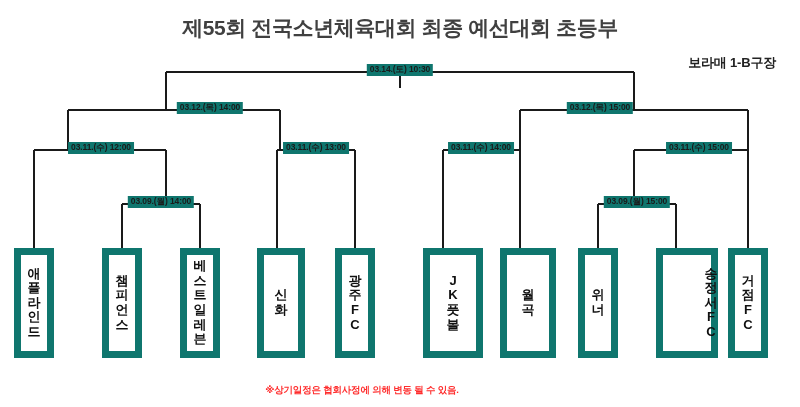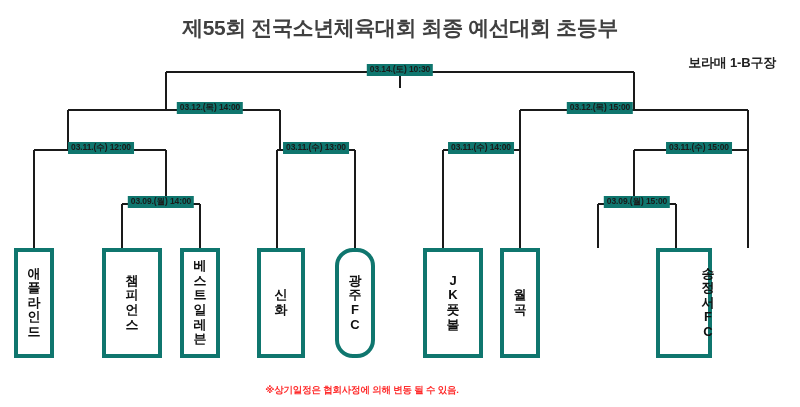--- a/index.html
+++ b/index.html
@@ -53,21 +53,21 @@
     color: #1a1a1a;
     white-space: nowrap;
     letter-spacing: -0.1px;
     background: #0f766e;
     padding: 0 3px;
     transform: translateX(-50%);
   }
 
   .team-box {
     position: absolute;
-    border: 4px solid #0f766e;
+    border: 7px solid #0f766e;
     background: #ffffff;
     box-sizing: border-box;
     display: flex;
     align-items: center;
     justify-content: center;
   }
 
   .team-name {
     font-size: 13px;
     font-weight: bold;
@@ -159,37 +159,43 @@
   <div class="match-label" style="left:101px; top:142px;">03.11.(수) 12:00</div>
   <div class="match-label" style="left:316px; top:142px;">03.11.(수) 13:00</div>
   <div class="match-label" style="left:481px; top:142px;">03.11.(수) 14:00</div>
   <div class="match-label" style="left:699px; top:142px;">03.11.(수) 15:00</div>
   <div class="match-label" style="left:161px; top:196px;">03.09.(월) 14:00</div>
   <div class="match-label" style="left:637px; top:196px;">03.09.(월) 15:00</div>
 
   <div class="team-box" style="left:14px;  top:248px; width:40px; height:110px;">
     <span class="team-name">애플라인드</span>
   </div>
-  <div class="team-box" style="left:102px; top:248px; width:60px; height:110px;">
+  <div class="team-box" style="left:102px; top:248px; width:40px; height:110px;">
     <span class="team-name">챔피언스</span>
   </div>
   <div class="team-box" style="left:180px; top:248px; width:40px; height:110px;">
     <span class="team-name">베스트일레븐</span>
   </div>
   <div class="team-box" style="left:257px; top:248px; width:48px; height:110px;">
     <span class="team-name">신화</span>
   </div>
-  <div class="team-box" style="left:335px; top:248px; width:40px; height:110px;border-radius:18px;">
+  <div class="team-box" style="left:335px; top:248px; width:40px; height:110px;">
     <span class="team-name">광주FC</span>
   </div>
   <div class="team-box" style="left:423px; top:248px; width:60px; height:110px;">
     <span class="team-name">JK풋볼</span>
   </div>
-  <div class="team-box" style="left:500px; top:248px; width:40px; height:110px;align-items:center;">
+  <div class="team-box" style="left:500px; top:248px; width:56px; height:110px;align-items:center;">
     <span class="team-name">월곡</span>
+  </div>
+  <div class="team-box" style="left:578px; top:248px; width:40px; height:110px;">
+    <span class="team-name">위너</span>
   </div>
   <div class="team-box" style="left:656px; top:248px; width:40px; height:110px;padding-left:48px;">
     <span class="team-name">송정서FC</span>
   </div>
+  <div class="team-box" style="left:728px; top:248px; width:40px; height:110px;">
+    <span class="team-name">거점FC</span>
+  </div>
 
 </div>
 
 <div id="footnote" style="color: rgb(255, 45, 45);">※상기일정은 협회사정에 의해 변동 될 수 있음.</div>
 
 </body></html>

